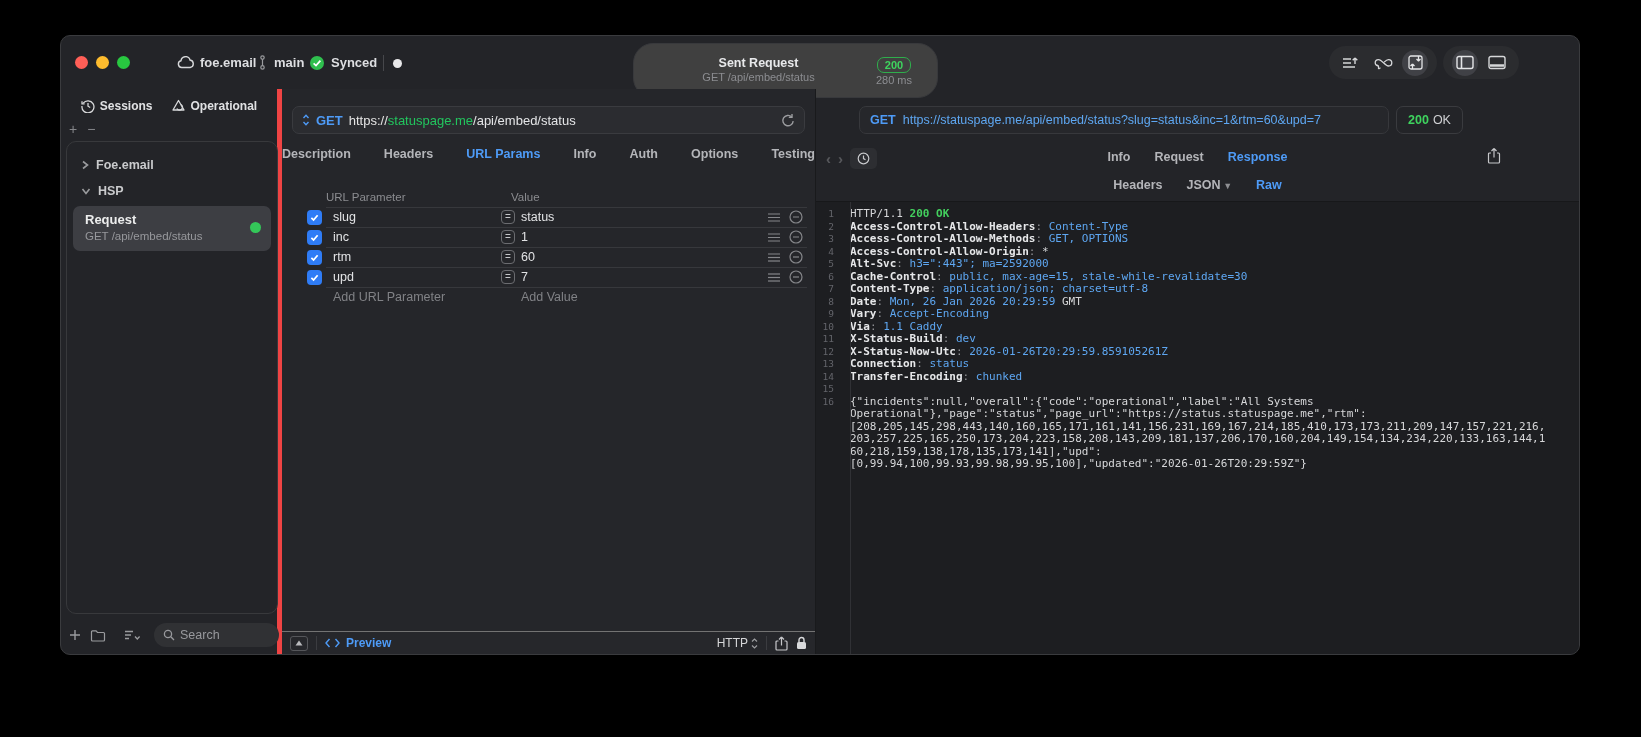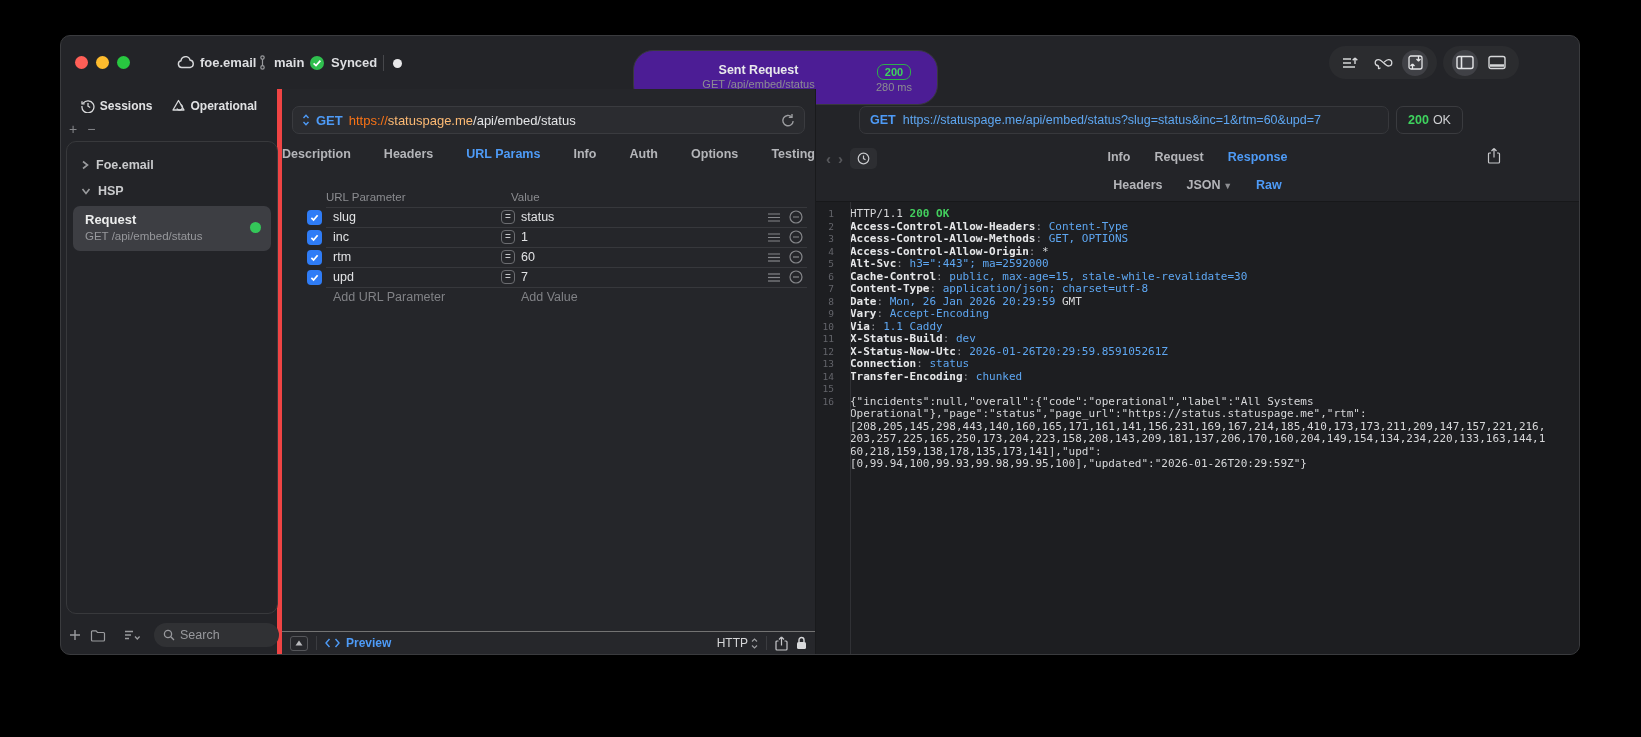--- a/index.html
+++ b/index.html
@@ -13,22 +13,22 @@
   .titlebar { position:relative; height:53px; }
   .traffic { position:absolute; left:14px; top:20px; display:flex; gap:8px; }
   .tl { width:13px; height:13px; border-radius:50%; }
   .tl.red{background:#ff5f57} .tl.yellow{background:#febc2e} .tl.green{background:#28c840}
   .tb-item { position:absolute; top:0; height:53px; display:flex; align-items:center; gap:6px;
     color:#dddee1; font-size:13px; font-weight:600; }
   .tb-proj{left:116px} .tb-branch{left:196px} .tb-sync{left:248px}
   .tb-sep { position:absolute; left:322px; top:19px; width:1px; height:16px; background:#46474b; }
   .rec-dot { position:absolute; left:332px; top:23px; width:9px; height:9px; border-radius:50%; background:#e8e8ea; }
   .chev { color:#8e8f93; font-size:9px; }
-  .center-pill { position:absolute; left:572px; top:14px; width:305px; height:55px;
-    background:#4c1d95; border:1px solid #38393c; border-radius:20px;
+  .center-pill { position:absolute; left:572px; top:7px; width:305px; height:55px;
+    background:#404040; border:1px solid #38393c; border-radius:20px;
     display:flex; align-items:center; padding:0 12px 0 20px; }
   .pill-main { flex:1; text-align:center; line-height:1.25; }
   .pill-title { color:#e8e9eb; font-size:12.5px; font-weight:700; }
   .pill-sub { color:#8c8d91; font-size:11px; }
   .pill-right { width:62px; text-align:center; line-height:1.2; }
   .code-badge { display:inline-block; border:1.5px solid #2fae4c; color:#3ed35e; font-size:11px;
     font-weight:700; border-radius:7px; padding:0 7px; line-height:14px; }
   .pill-ms { color:#8c8d91; font-size:11px; margin-top:1px; }
   .tb-right { position:absolute; right:60px; top:10px; display:flex; gap:6px; }
   .tb-group { background:#2b2c2f; border-radius:17px; height:33px; display:flex;
@@ -62,21 +62,21 @@
   .search-pill input { background:transparent; border:none; outline:none; width:90px;
     color:#d6d7d9; font-size:12.5px; font-family:"Liberation Sans",sans-serif; }
   .search-pill input::placeholder { color:#98999d; }
 
   
   .middle { position:relative; width:534px; background:#25262a; border-right:1px solid #191a1c; }
   .url-bar { position:absolute; left:10px; right:10px; top:17px; height:28px; background:#2b2c30;
     border:1px solid #3a3b3f; border-radius:7px; display:flex; align-items:center; padding:0 9px; gap:6px;
     font-size:13px; }
   .method { color:#4e9bf7; font-weight:700; }
-  .u-scheme{ color:#f97316; } .u-host{ color:#fdba74; } .u-path{ color:#e4e5e7; }
+  .u-scheme{ color:#e5e5e5; } .u-host{ color:#22c55e; } .u-path{ color:#e4e5e7; }
   .url-spacer{ flex:1; }
   .tabs-row { position:absolute; left:0; right:0; top:58px; display:flex; justify-content:space-between; gap:22px; }
   .tab { color:#b4b5b9; font-size:12.5px; font-weight:600; cursor:default; }
   .tab.active { color:#4e9bf7; }
   .ptable-head { position:absolute; left:44px; right:10px; top:102px; color:#8b8c90; font-size:11.5px; }
   .ptable-head .colval { position:absolute; left:185px; }
   .prows { position:absolute; left:0; right:0; top:118px; }
   .prow { position:relative; height:20px; display:flex; align-items:center; }
   .prow .sep { position:absolute; left:44px; right:8px; top:0; height:1px; background:#37383c; }
   .pcheck { position:absolute; left:25px; width:15px; height:15px; border-radius:4px; background:#2f7cf6;

